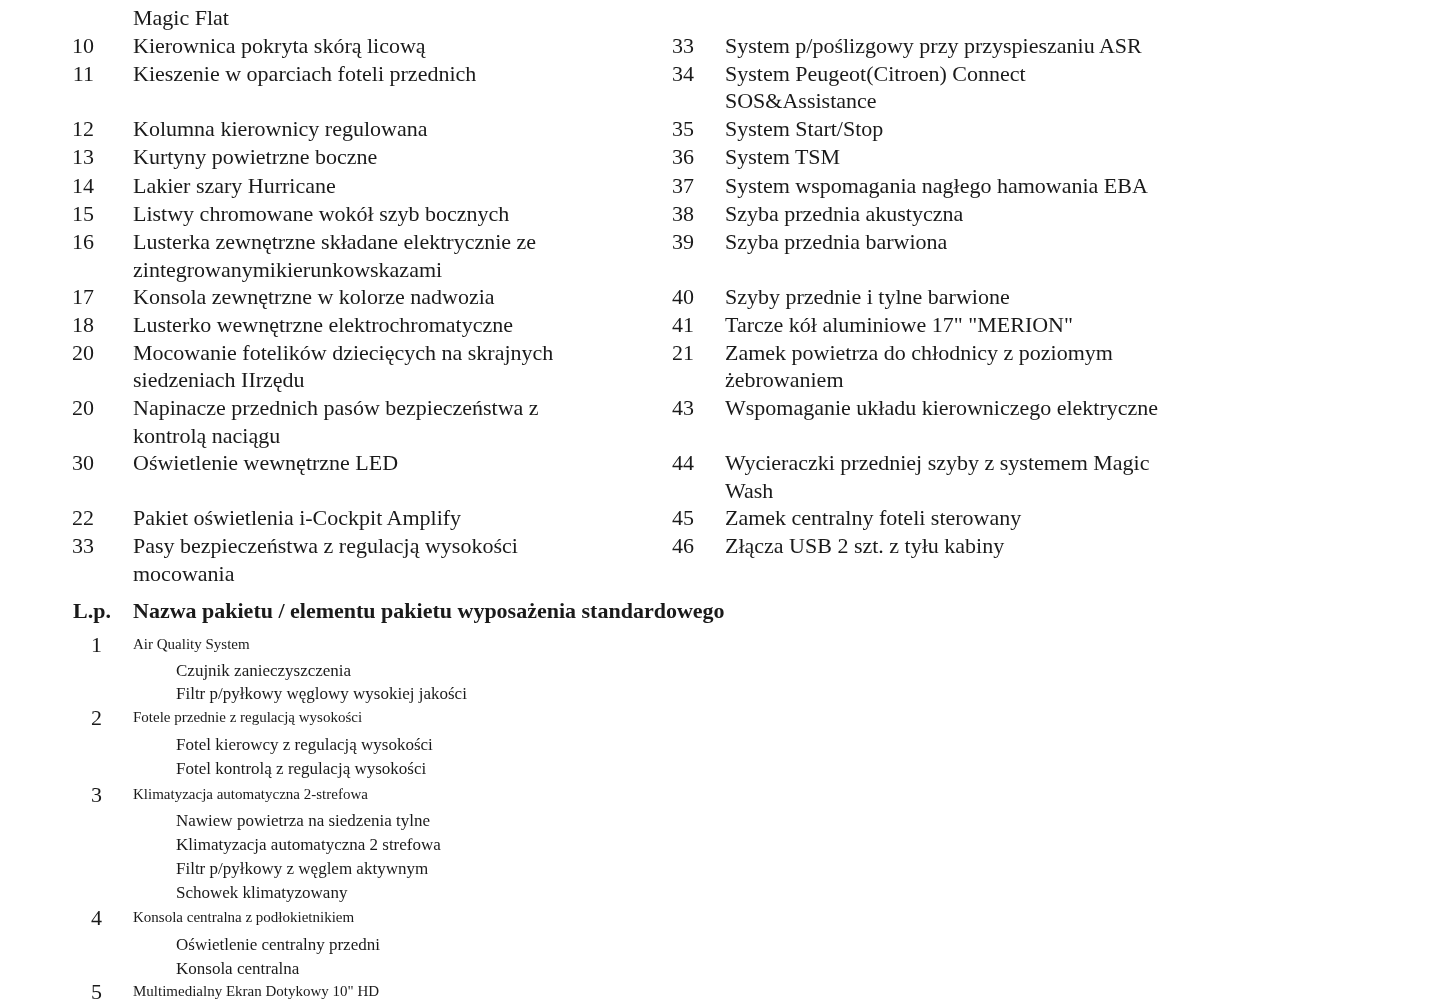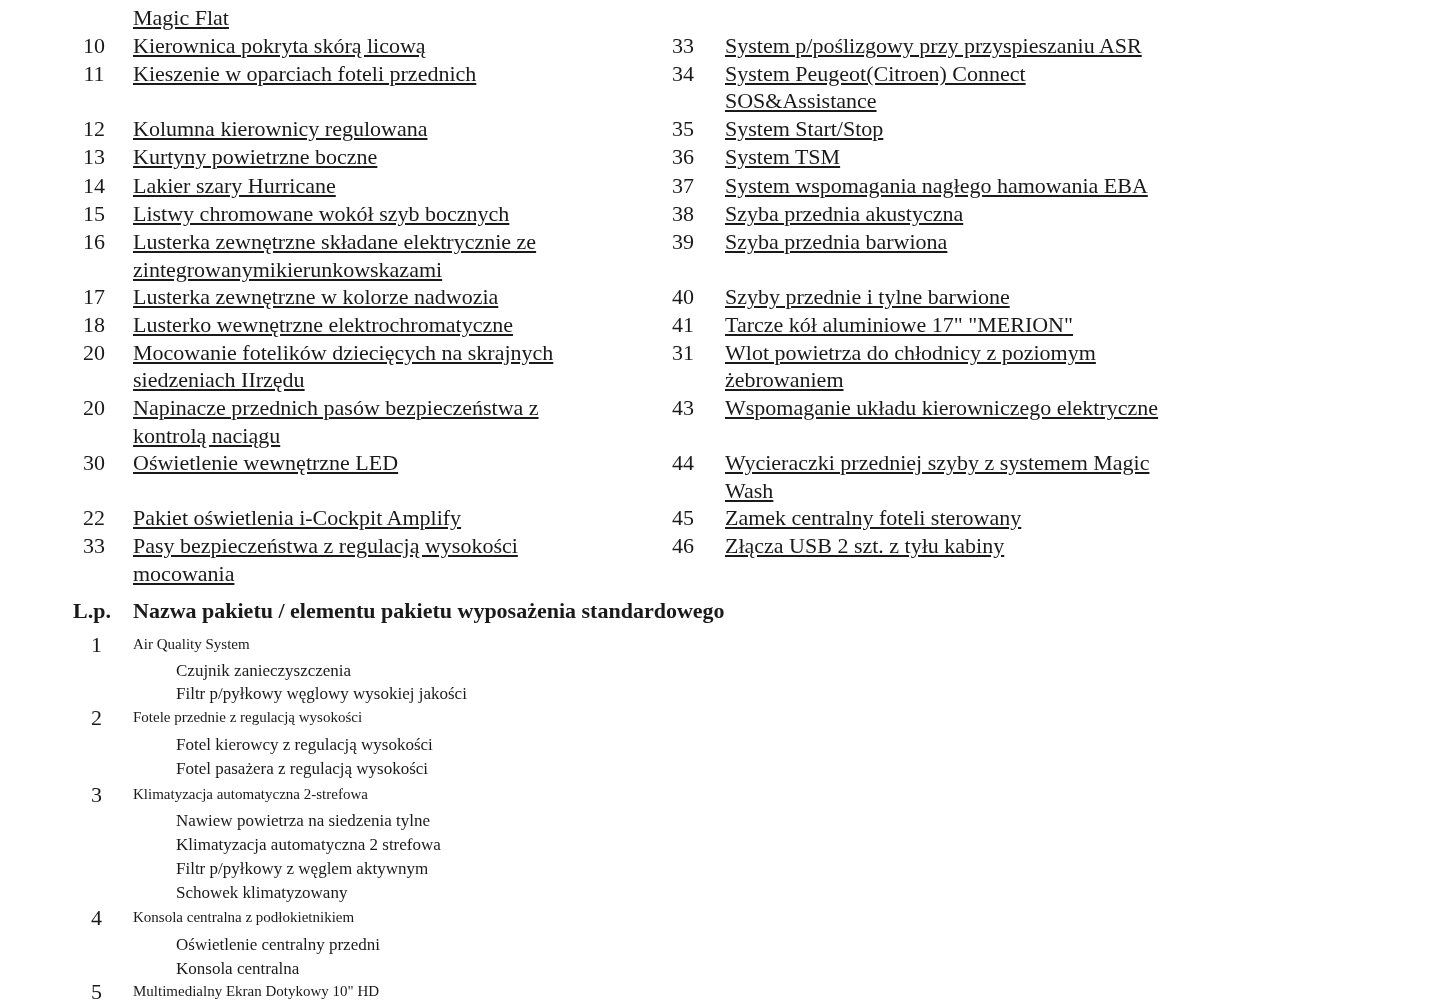--- a/index.html
+++ b/index.html
@@ -27,23 +27,22 @@
       line-height: 27.5px;
     }
     .num {
       position: absolute;
       width: 40px;
       text-align: right;
     }
     .txt {
       position: absolute;
       white-space: nowrap;
-      text-decoration: underline;
-    }
-    .col-left .num { left: 74px; text-align: center; }
+    }
+    .col-left .num { left: 54px; }
     .col-left .txt { left: 133px; }
     .col-right .num { left: 54px; }
     .col-right .txt { left: 125px; }
 
     .pkg-header {
       position: absolute;
       top: 597px;
       left: 0;
       font-size: 22px;
       font-weight: bold;
@@ -114,21 +113,21 @@
   </div>
   <div class="row" style="top:228px;">
     <span class="num">16</span>
     <span class="txt">Lusterka zewnętrzne składane elektrycznie ze</span>
   </div>
   <div class="row" style="top:256px;">
     <span class="txt">zintegrowanymikierunkowskazami</span>
   </div>
   <div class="row" style="top:283px;">
     <span class="num">17</span>
-    <span class="txt">Lusterka zewnętrzne w kolorze nadwozia</span>
+    <span class="txt">Konsola zewnętrzne w kolorze nadwozia</span>
   </div>
   <div class="row" style="top:311px;">
     <span class="num">18</span>
     <span class="txt">Lusterko wewnętrzne elektrochromatyczne</span>
   </div>
   <div class="row" style="top:339px;">
     <span class="num">20</span>
     <span class="txt">Mocowanie fotelików dziecięcych na skrajnych</span>
   </div>
   <div class="row" style="top:366px;">
@@ -192,22 +191,22 @@
   </div>
   <div class="row" style="top:283px;">
     <span class="num">40</span>
     <span class="txt">Szyby przednie i tylne barwione</span>
   </div>
   <div class="row" style="top:311px;">
     <span class="num">41</span>
     <span class="txt">Tarcze kół aluminiowe 17" "MERION"</span>
   </div>
   <div class="row" style="top:339px;">
-    <span class="num">31</span>
-    <span class="txt">Wlot powietrza do chłodnicy z poziomym</span>
+    <span class="num">21</span>
+    <span class="txt">Zamek powietrza do chłodnicy z poziomym</span>
   </div>
   <div class="row" style="top:366px;">
     <span class="txt">żebrowaniem</span>
   </div>
   <div class="row" style="top:394px;">
     <span class="num">43</span>
     <span class="txt">Wspomaganie układu kierowniczego elektryczne</span>
   </div>
   <div class="row" style="top:449px;">
     <span class="num">44</span>
@@ -235,21 +234,21 @@
   <span class="pnum">1</span>
   <span class="pname">Air Quality System</span>
   <span class="sub" style="top:28px;">Czujnik zanieczyszczenia</span>
   <span class="sub" style="top:51px;">Filtr p/pyłkowy węglowy wysokiej jakości</span>
 </div>
 
 <div class="pkg" style="top:704px;">
   <span class="pnum">2</span>
   <span class="pname">Fotele przednie z regulacją wysokości</span>
   <span class="sub" style="top:29px;">Fotel kierowcy z regulacją wysokości</span>
-  <span class="sub" style="top:53px;">Fotel pasażera z regulacją wysokości</span>
+  <span class="sub" style="top:53px;">Fotel kontrolą z regulacją wysokości</span>
 </div>
 
 <div class="pkg" style="top:781px;">
   <span class="pnum">3</span>
   <span class="pname">Klimatyzacja automatyczna 2-strefowa</span>
   <span class="sub" style="top:28px;">Nawiew powietrza na siedzenia tylne</span>
   <span class="sub" style="top:52px;">Klimatyzacja automatyczna 2 strefowa</span>
   <span class="sub" style="top:76px;">Filtr p/pyłkowy z węglem aktywnym</span>
   <span class="sub" style="top:100px;">Schowek klimatyzowany</span>
 </div>

